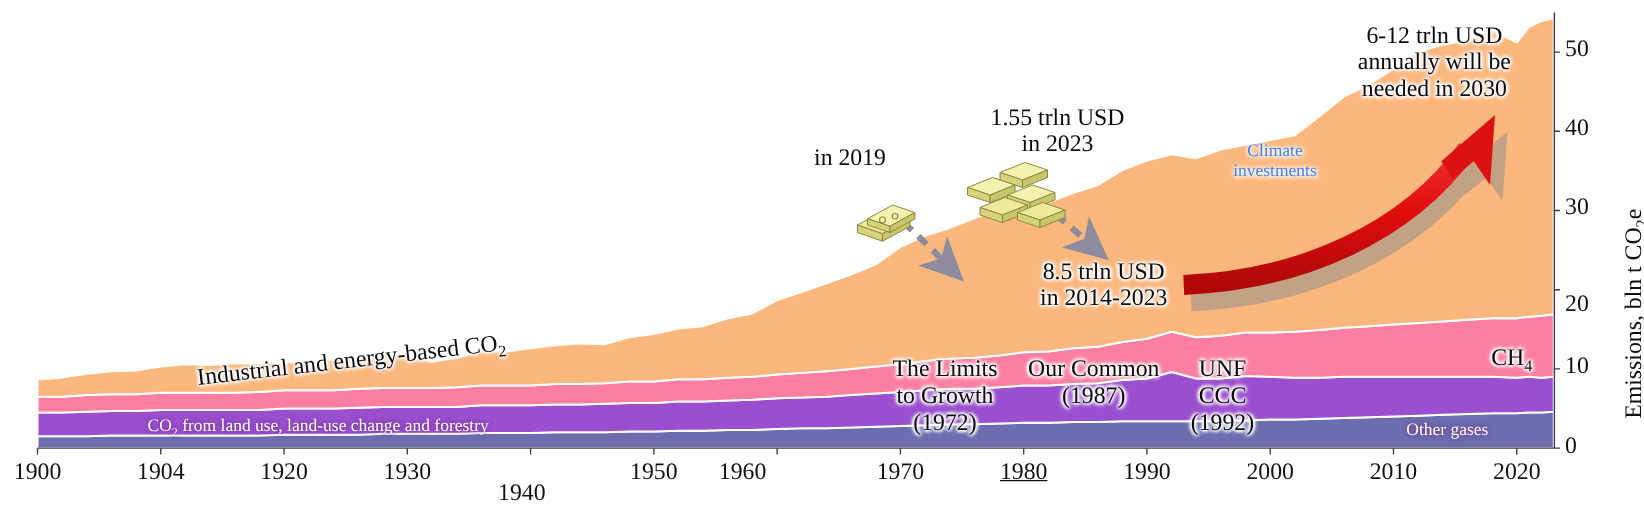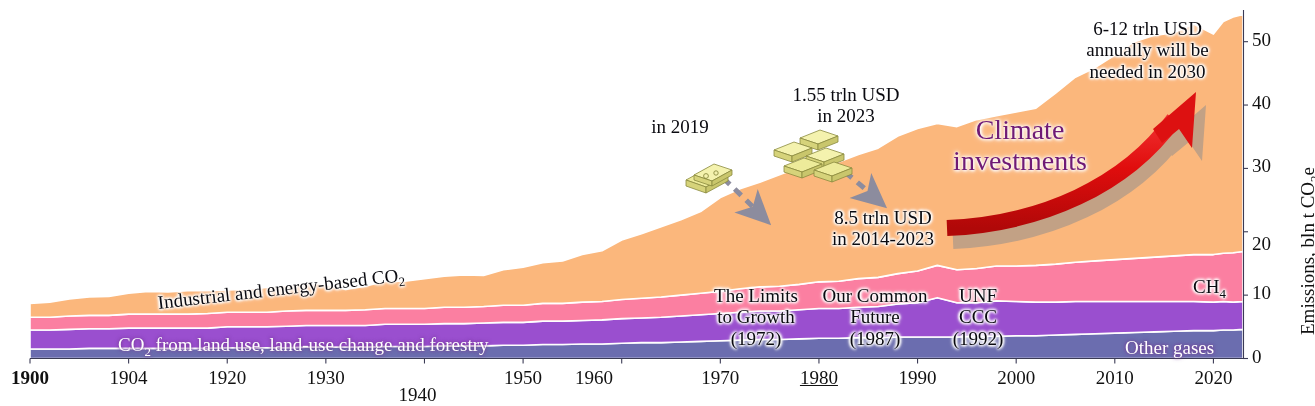--- a/index.html
+++ b/index.html
@@ -4,23 +4,23 @@
 <style>
   html,body{margin:0;padding:0;background:#ffffff;}
   body{width:1315px;height:406px;overflow:hidden;font-family:"Liberation Serif",serif;}
   #root{position:relative;width:1315px;height:406px;background:#fff;}
   svg.chart{position:absolute;left:0;top:0;width:1315px;height:406px;}
 
   .ann{position:absolute;white-space:nowrap;line-height:1.12;}
 
   .txt-black{color:#0a0a10;font-family:"Liberation Serif",serif;font-size:19px;
     text-shadow:0 0 3px #fff,0 0 3px #fff,0 0 5px #fff,1px 0 3px #fff,-1px 0 3px #fff,0 1px 3px #fff,0 -1px 3px #fff;}
-  .txt-white{color:#ffffff;font-family:"Liberation Serif",serif;font-size:19px;
+  .txt-white{color:#ffffff;font-family:"Liberation Serif",serif;font-size:14px;
     text-shadow:0 0 3px rgba(120,60,150,.9),0 0 4px rgba(120,60,150,.8);}
-  .txt-red{color:#701a75;font-family:"Liberation Serif",serif;font-size:28px;
+  .txt-red{color:#3b82f6;font-family:"Liberation Serif",serif;font-size:14px;
     text-shadow:0 0 3px #fff,0 0 4px #fff,0 0 6px #fff,1px 1px 3px #fff;}
   .center{text-align:center;}
 
   .axis-lbl{position:absolute;color:#111;font-family:"Liberation Serif",serif;font-size:19px;}
   .ylabel{position:absolute;color:#111;font-family:"Liberation Serif",serif;font-size:19px;
     transform-origin:0 0;transform:rotate(-90deg);white-space:nowrap;}
   sub{font-size:.68em;}
   .slant{transform:rotate(-6.5deg);transform-origin:left center;}
 </style>
 </head>
@@ -153,21 +153,20 @@
     <div>investments</div>
   </div>
 
   <div class="ann txt-black center" style="left:701px;top:285px;width:110px;">
     <div>The Limits</div>
     <div>to Growth</div>
     <div>(1972)</div>
   </div>
   <div class="ann txt-black center" style="left:816px;top:285px;width:118px;">
     <div>Our Common</div>
-    <div>Future</div>
     <div>(1987)</div>
   </div>
   <div class="ann txt-black center" style="left:940px;top:285px;width:76px;">
     <div>UNF</div>
     <div>CCC</div>
     <div>(1992)</div>
   </div>
 
   <div class="ann txt-black slant" style="left:158px;top:292px;">
     <span>Industrial and energy-based CO</span><sub>2</sub>
@@ -183,21 +182,21 @@
 
   <div class="ann txt-white" style="left:1125px;top:337px;">
     <span>Other gases</span>
   </div>
 
   <div class="ylabel" style="left:1297px;top:335px;">
     <span>Emissions, bln t CO</span><sub>2</sub><span>e</span>
   </div>
 
   <div id="xlabels">
-      <div class="axis-lbl" style="left: 4px; top: 366.5px; width: 52px; text-align: center; font-weight: bold;">1900</div>
+      <div class="axis-lbl" style="left: 4px; top: 366.5px; width: 52px; text-align: center;">1900</div>
       <div class="axis-lbl" style="left: 102.618px; top: 366.5px; width: 52px; text-align: center;">1904</div>
       <div class="axis-lbl" style="left: 201.236px; top: 366.5px; width: 52px; text-align: center;">1920</div>
       <div class="axis-lbl" style="left: 299.854px; top: 366.5px; width: 52px; text-align: center;">1930</div>
       <div class="axis-lbl" style="left: 398.472px; top: 384px; width: 52px; text-align: left;">1940</div>
       <div class="axis-lbl" style="left: 497.089px; top: 366.5px; width: 52px; text-align: center;">1950</div>
       <div class="axis-lbl" style="left: 561px; top: 366.5px; width: 52px; text-align: right;">1960</div>
       <div class="axis-lbl" style="left: 694.325px; top: 366.5px; width: 52px; text-align: center;">1970</div>
       <div class="axis-lbl" style="left: 792.943px; top: 366.5px; width: 52px; text-align: center; text-decoration: underline;">1980</div>
       <div class="axis-lbl" style="left: 891.561px; top: 366.5px; width: 52px; text-align: center;">1990</div>
       <div class="axis-lbl" style="left: 990.179px; top: 366.5px; width: 52px; text-align: center;">2000</div>

